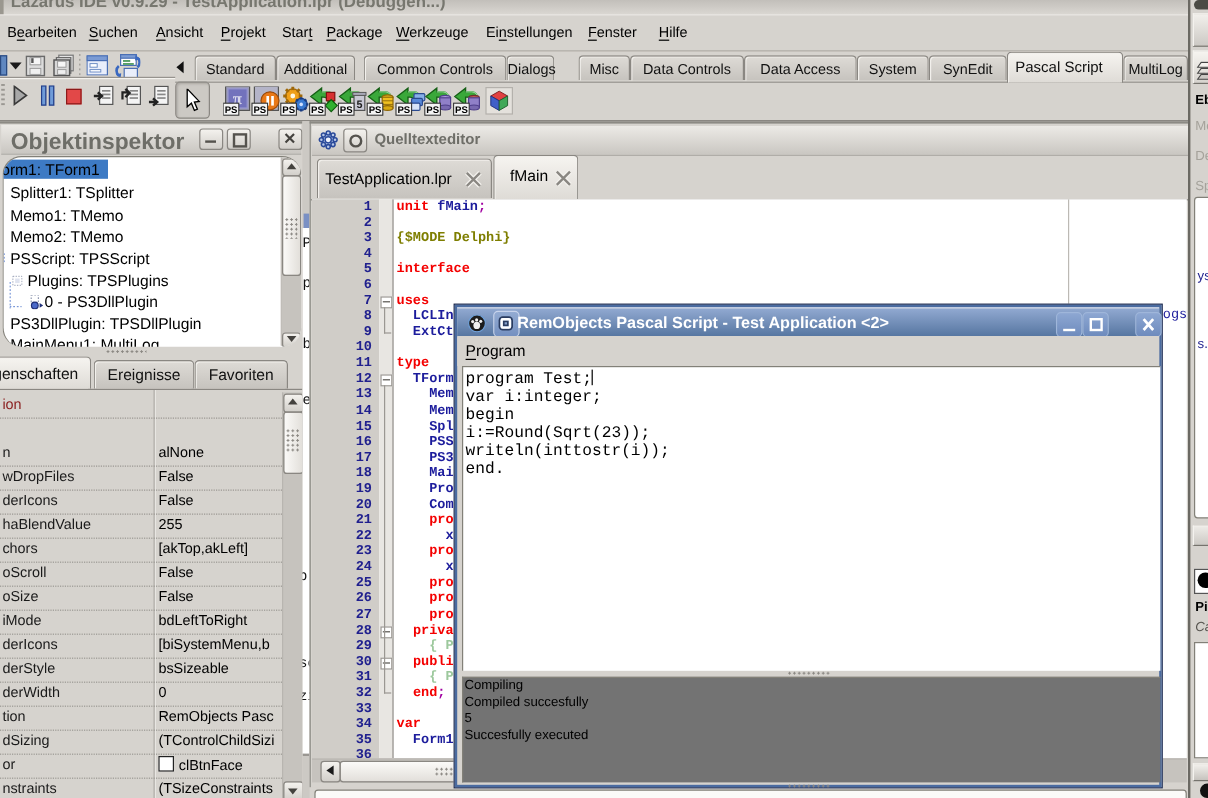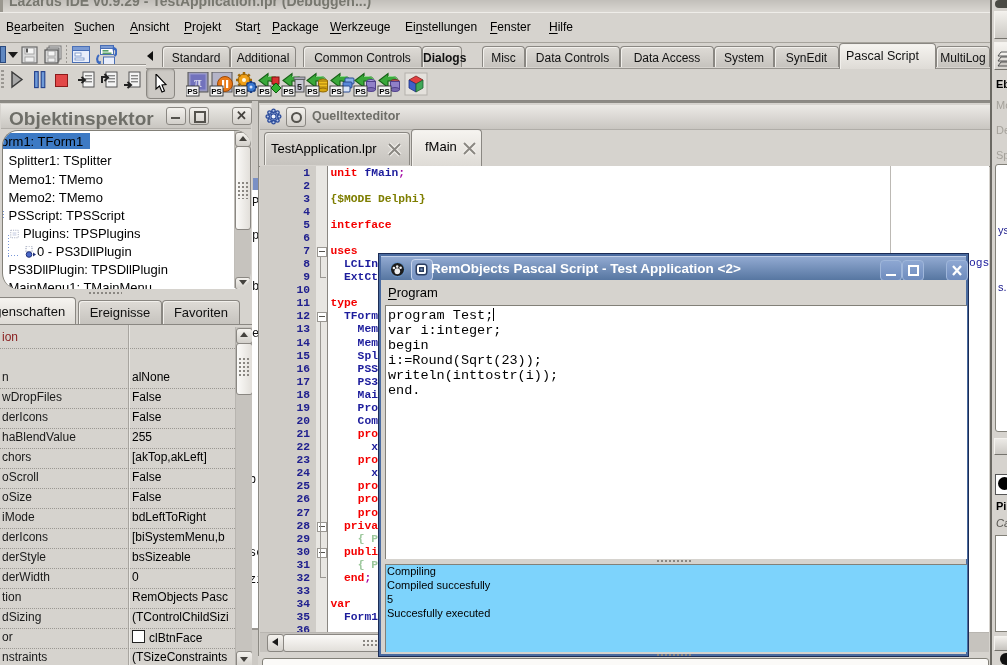--- a/index.html
+++ b/index.html
@@ -247,21 +247,21 @@
 </div>
 
 <div class="a" style="left:0;top:64px;width:146px;height:1px;background:#96938e;"></div>
 <div class="a" style="left:0;top:65px;width:146px;height:1px;background:#f4f2ee;"></div>
 <div class="a" style="left:146px;top:68px;width:844px;height:1px;background:#96938e;"></div>
 
 <div class="a" id="ptabs" style="left:162px;top:43px;height:26px;font-size:12px;color:#111;">
   <span class="ptab" style="left:0px;width:68px;">Standard</span>
   <span class="ptab" style="left:68px;width:66px;">Additional</span>
   <span class="ptab" style="left:141px;width:119px;">Common Controls</span>
-  <span class="ptab" style="left:260px;width:40px;font-weight:bold;">Dialogs</span>
+  <span class="ptab" style="left:260px;width:40px;">Dialogs</span>
   <span class="ptab" style="left:320px;width:43px;">Misc</span>
   <span class="ptab" style="left:363px;width:95px;">Data Controls</span>
   <span class="ptab" style="left:458px;width:94px;">Data Access</span>
   <span class="ptab" style="left:552px;width:60px;">System</span>
   <span class="ptab" style="left:612px;width:65px;">SynEdit</span>
   <span class="ptab ptab-act" style="left:677px;width:97px;font-size:12.5px;text-indent:-10px;">Pascal Script</span>
   <span class="ptab" style="left:774px;width:54px;">MultiLog</span>
 </div>
 
 <div class="a" id="oi" style="left:0;top:101px;width:252px;height:564px;background:#d6d3ce;border-top:2px solid #8c8a84;">
@@ -322,21 +322,21 @@
         <rect x="1" y="1" width="9" height="12" fill="#e8ecf8" stroke="#5068a0"></rect>
         <path d="M3 4 L8 4 M3 6.5 L8 6.5 M3 9 L6 9" stroke="#a03030" stroke-width="1.2"></path>
         <rect x="7" y="8" width="6" height="6" fill="#9058b0" stroke="#482068"></rect>
       </svg>
     <span class="a" style="left:5.5px;top:131px;">PS3DllPlugin: TPSDllPlugin</span>
     <svg class="a" style="left:-13px;top:151px;" width="13" height="14" viewBox="0 0 13 14">
         <rect x="0.5" y="0.5" width="12" height="13" fill="#f0f0f4" stroke="#7a88a8"></rect>
         <rect x="0.5" y="0.5" width="12" height="3.5" fill="#b03838"></rect>
         <path d="M2.5 7 L10.5 7 M2.5 10 L10.5 10" stroke="#8898b8" stroke-width="1.2"></path>
       </svg>
-    <span class="a" style="left:5.5px;top:149px;">MainMenu1: TMainMenu</span>
+    <span class="a" style="left:5.5px;top:149px;">MainMenu1: MultiLog</span>
 
     <div class="a" style="left:0px;top:80px;width:1px;height:8px;background-image:linear-gradient(#7a98d8 50%,transparent 50%);background-size:1px 3px;"></div>
     <div class="a" style="left:5px;top:104px;width:1px;height:22px;background-image:linear-gradient(#7a98d8 50%,transparent 50%);background-size:1px 3px;"></div>
     <div class="a" style="left:5px;top:124px;width:10px;height:1px;background-image:linear-gradient(90deg,#7a98d8 50%,transparent 50%);background-size:3px 1px;"></div>
 
     <div class="a" style="left:231px;top:0;width:16px;height:157px;background:#c6c3be;border-left:1px solid #c0bdb8;">
       <div class="tb-btn a" style="left:0px;top:1px;width:14px;height:13px;"></div>
       <div class="a" style="left:4px;top:5px;width:0;height:0;border-left:4px solid transparent;border-right:4px solid transparent;border-bottom:5px solid #44423e;"></div>
       <div class="tb-btn a" style="left:0px;top:15px;width:14px;height:82px;background:linear-gradient(90deg,#fbfaf8,#e2dfda);"></div>
       <div class="a dots" style="left:2px;top:50px;width:11px;height:18px;"></div>
@@ -638,20 +638,20 @@
     <div class="a" style="left:2px;top:2px;white-space:pre;">program Test;<span style="display:inline-block;width:1px;height:13px;background:#000;vertical-align:-2px;"></span>
 var i:integer;
 begin
 i:=Round(Sqrt(23));
 writeln(inttostr(i));
 end.</div>
   </div>
 
   <div class="a dots" style="left:277px;top:305px;width:36px;height:4px;"></div>
 
-  <div class="a" style="left:6px;top:310px;width:581px;height:87px;background:#7dd3fc;border-top:1px solid #828078;border-left:1px solid #828078;font-size:11px;line-height:14px;color:#000;">
+  <div class="a" style="left:6px;top:310px;width:581px;height:87px;background:#737373;border-top:1px solid #828078;border-left:1px solid #828078;font-size:11px;line-height:14px;color:#000;">
     <div class="a" style="left:1px;top:-1px;">Compiling<br>Compiled succesfully<br>5<br>Succesfully executed</div>
   </div>
 
   <div class="a dots" style="left:277px;top:399px;width:36px;height:4px;"></div>
 </div>
 
 <div class="a" style="left:262px;top:658px;width:725px;height:7px;background:#fbfaf8;border:1px solid #828078;border-radius:3px 3px 0 0;"></div>
 
 </body></html>

